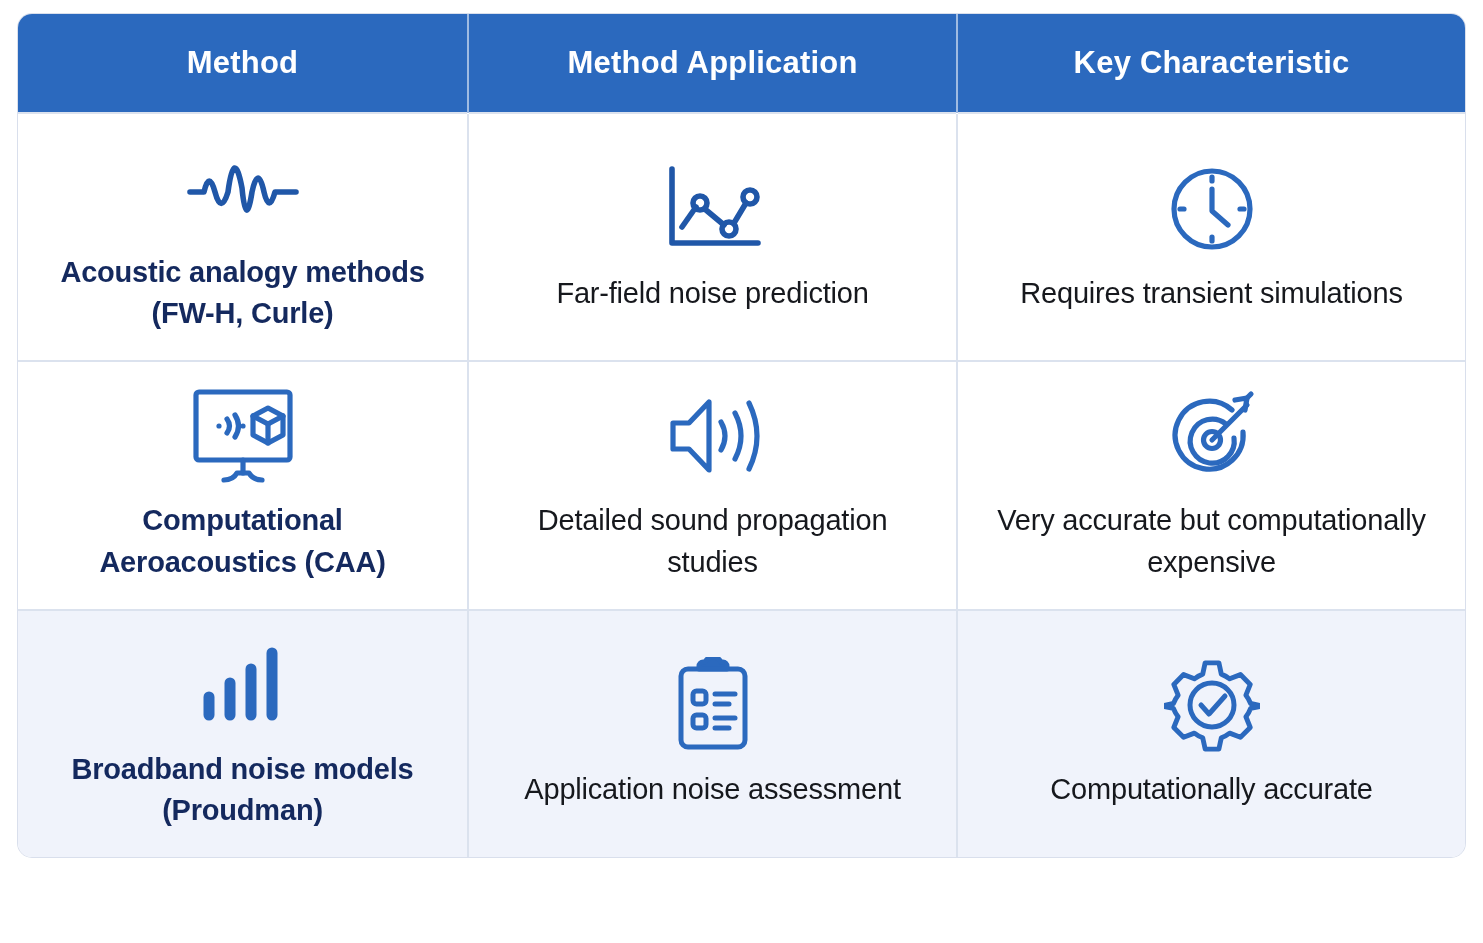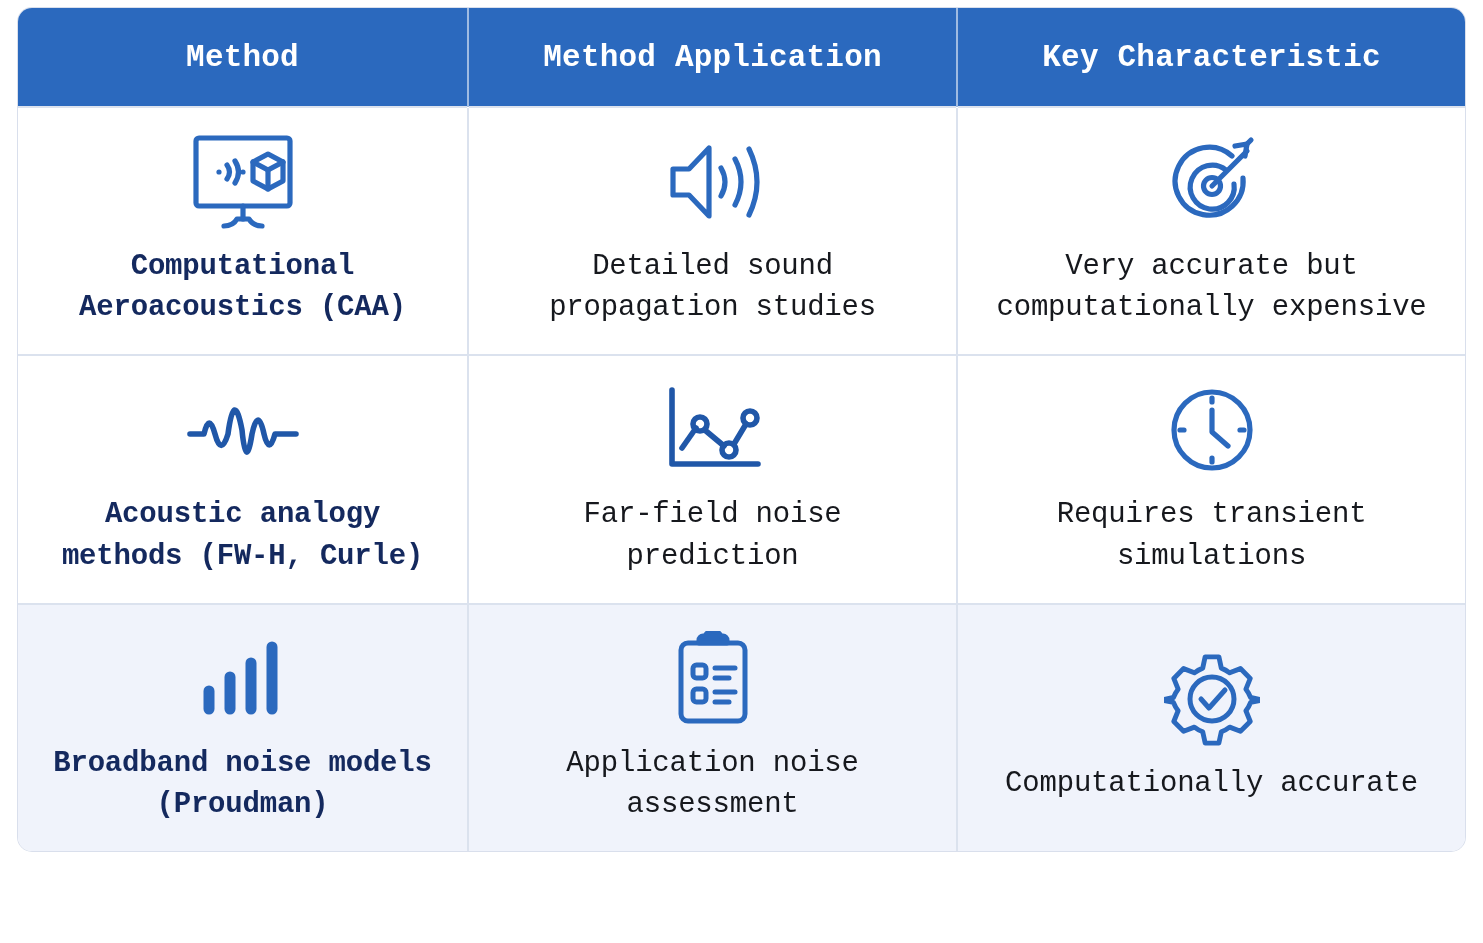--- a/index.html
+++ b/index.html
@@ -10,26 +10,25 @@
   body {
     width: 1483px;
     height: 943px;
     font-family: "Liberation Sans", sans-serif;
     overflow: hidden;
   }
 
   .table-wrap {
     position: relative;
     width: 1447px;
-    margin: 8px auto 0 auto;
+    margin: 14px auto 0 auto;
     border-radius: 14px;
     overflow: hidden;
     background: #ffffff;
     box-shadow: 0 0 0 1px rgba(213,220,234,0.9);
-    font-family: Liberation Mono, monospace;
   }
 
   .table {
     width: 100%;
     border-collapse: collapse;
     table-layout: fixed;
   }
 
   .table col.c1 { width: 31.1%; }
   .table col.c2 { width: 33.8%; }
@@ -103,20 +102,60 @@
         <th>Method</th>
         <th>Method Application</th>
         <th>Key Characteristic</th>
       </tr>
     </thead>
     <tbody>
 
       <tr>
         <td>
           <div class="icon-box">
+            <svg width="118" height="92" viewBox="0 0 118 92" fill="none" stroke="#2057a8" stroke-width="5.6" stroke-linecap="round" stroke-linejoin="round">
+              <path d="M6 50 L20 50 Q25 28 31 50 Q37 73 44 50 Q50 4 58 46 Q62 88 68 50 Q74 22 80 50 Q85 72 91 50 L112 50"></path>
+            </svg>
+          </div>
+          <div class="cell-title">Acoustic analogy methods (FW-H, Curle)</div>
+        </td>
+
+        <td>
+          <div class="icon-box">
+            <svg width="106" height="92" viewBox="0 0 106 92" fill="none" stroke="#2057a8" stroke-width="5.6" stroke-linecap="round" stroke-linejoin="round">
+              <path d="M12 6 L12 80 L98 80"></path>
+              <path d="M22 64 L36 44"></path>
+              <path d="M46 47 L64 62"></path>
+              <path d="M74 60 L86 40"></path>
+              <circle cx="40" cy="40" r="7"></circle>
+              <circle cx="69" cy="66" r="7"></circle>
+              <circle cx="90" cy="34" r="7"></circle>
+            </svg>
+          </div>
+          <div class="cell-text">Far-field noise prediction</div>
+        </td>
+
+        <td>
+          <div class="icon-box">
+            <svg width="96" height="96" viewBox="0 0 96 96" fill="none" stroke="#2b69be" stroke-width="5.2" stroke-linecap="round" stroke-linejoin="round">
+              <circle cx="48" cy="48" r="38"></circle>
+              <path d="M48 28 L48 50 L64 64"></path>
+              <path d="M48 16 L48 20"></path>
+              <path d="M48 76 L48 80"></path>
+              <path d="M16 48 L20 48"></path>
+              <path d="M76 48 L80 48"></path>
+            </svg>
+          </div>
+          <div class="cell-text">Requires transient simulations</div>
+        </td>
+      </tr>
+
+      <tr>
+        <td>
+          <div class="icon-box">
             <svg width="118" height="102" viewBox="0 0 118 102" fill="none" stroke="#2b69be" stroke-width="5.2" stroke-linecap="round" stroke-linejoin="round">
               <rect x="12" y="7" width="94" height="68" rx="3"></rect>
               <path d="M59 75 L59 88"></path>
               <path d="M40 95 Q49 95 53 88 L65 88 Q69 95 78 95"></path>
               <circle cx="35" cy="41" r="2.6" fill="#2b69be" stroke="none"></circle>
               <path d="M43 34 Q48 41 43 48"></path>
               <path d="M51 30 Q58 41 51 52"></path>
               <circle cx="59" cy="41" r="2.6" fill="#2b69be" stroke="none"></circle>
               <path d="M69 31 L84 23 L99 31 L99 50 L84 58 L69 50 Z"></path>
               <path d="M69 31 L84 39 L99 31"></path>
@@ -146,60 +185,20 @@
               <circle cx="51" cy="52" r="8.5"></circle>
               <path d="M51 52 L86 17"></path>
               <path d="M74 12 L86 10 L84 22"></path>
               <path d="M86 10 L90 6"></path>
             </svg>
           </div>
           <div class="cell-text">Very accurate but computationally expensive</div>
         </td>
       </tr>
 
-      <tr>
-        <td>
-          <div class="icon-box">
-            <svg width="118" height="92" viewBox="0 0 118 92" fill="none" stroke="#2057a8" stroke-width="5.6" stroke-linecap="round" stroke-linejoin="round">
-              <path d="M6 50 L20 50 Q25 28 31 50 Q37 73 44 50 Q50 4 58 46 Q62 88 68 50 Q74 22 80 50 Q85 72 91 50 L112 50"></path>
-            </svg>
-          </div>
-          <div class="cell-title">Acoustic analogy methods (FW-H, Curle)</div>
-        </td>
-
-        <td>
-          <div class="icon-box">
-            <svg width="106" height="92" viewBox="0 0 106 92" fill="none" stroke="#2057a8" stroke-width="5.6" stroke-linecap="round" stroke-linejoin="round">
-              <path d="M12 6 L12 80 L98 80"></path>
-              <path d="M22 64 L36 44"></path>
-              <path d="M46 47 L64 62"></path>
-              <path d="M74 60 L86 40"></path>
-              <circle cx="40" cy="40" r="7"></circle>
-              <circle cx="69" cy="66" r="7"></circle>
-              <circle cx="90" cy="34" r="7"></circle>
-            </svg>
-          </div>
-          <div class="cell-text">Far-field noise prediction</div>
-        </td>
-
-        <td>
-          <div class="icon-box">
-            <svg width="96" height="96" viewBox="0 0 96 96" fill="none" stroke="#2b69be" stroke-width="5.2" stroke-linecap="round" stroke-linejoin="round">
-              <circle cx="48" cy="48" r="38"></circle>
-              <path d="M48 28 L48 50 L64 64"></path>
-              <path d="M48 16 L48 20"></path>
-              <path d="M48 76 L48 80"></path>
-              <path d="M16 48 L20 48"></path>
-              <path d="M76 48 L80 48"></path>
-            </svg>
-          </div>
-          <div class="cell-text">Requires transient simulations</div>
-        </td>
-      </tr>
-
       <tr class="row-highlight">
         <td>
           <div class="icon-box">
             <svg width="92" height="92" viewBox="0 0 92 92" fill="none" stroke="#2b69be" stroke-width="11" stroke-linecap="round">
               <path d="M12 76 L12 58"></path>
               <path d="M33 76 L33 44"></path>
               <path d="M54 76 L54 30"></path>
               <path d="M75 76 L75 14"></path>
             </svg>
           </div>

